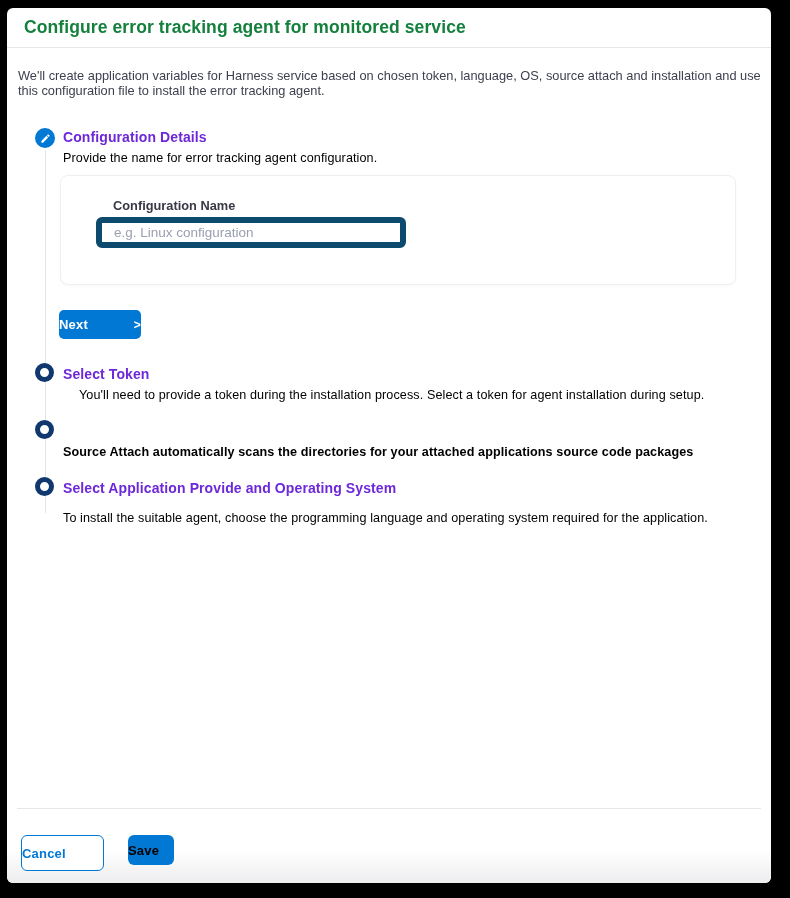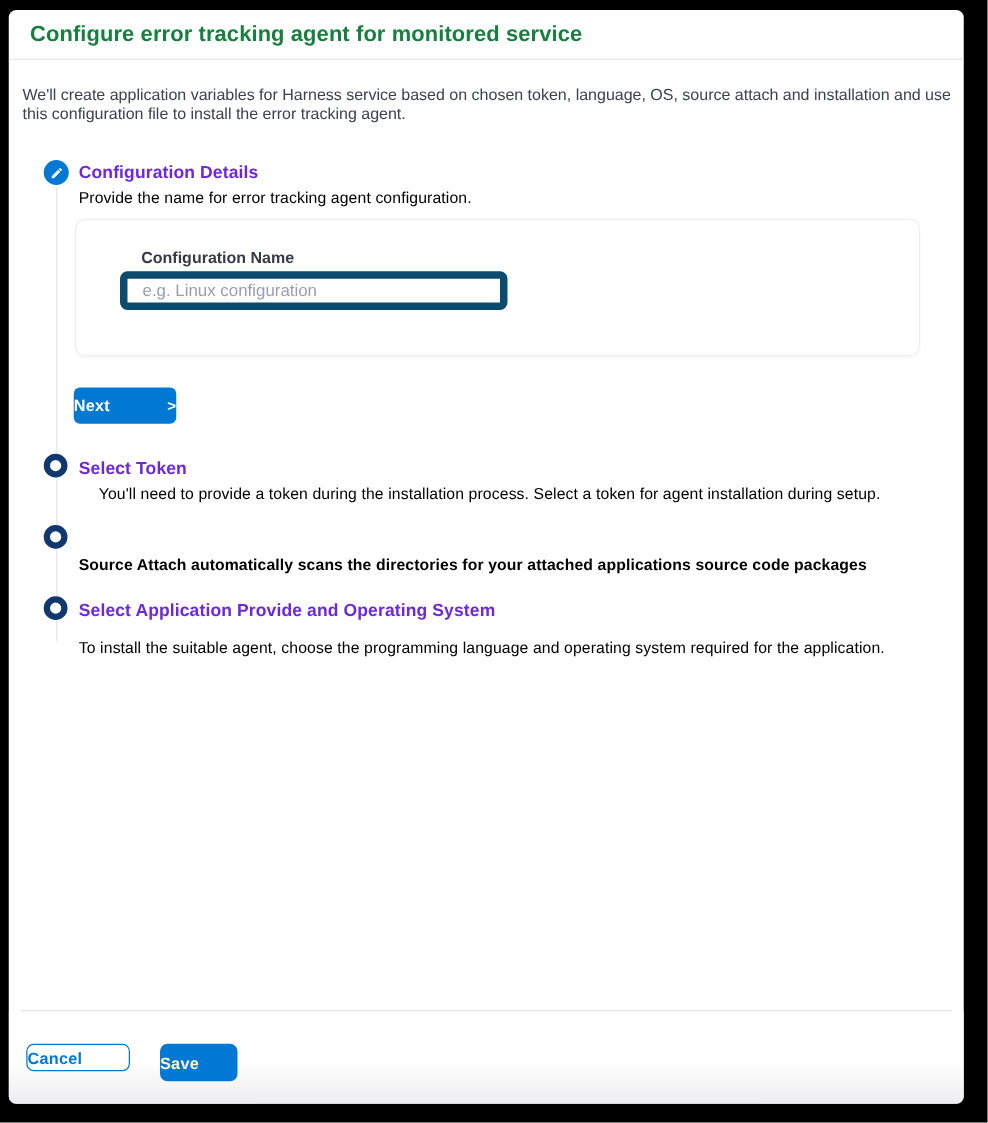--- a/index.html
+++ b/index.html
@@ -152,33 +152,33 @@
     height: 1px;
     background: #e6e6ea;
   }
   .footer-bg {
     position: absolute;
     left: 0; right: 0; top: 801px; bottom: 0;
     background: linear-gradient(#ffffff 55%, #ededef 100%);
   }
   .btn-cancel {
     left: 14px; top: 827px;
-    width: 83px; height: 22px;
+    width: 83px; height: 36px;
     background: #ffffff;
     border: 1px solid #0278d5;
     border-radius: 6px;
     color: #0278d5;
   }
   .btn-save {
     left: 121px; top: 827px;
-    width: 62px; height: 30px;
+    width: 46px; height: 30px;
     background: #0278d5;
     border: none;
     border-radius: 6px;
-    color: #fef9c3;
+    color: #000000;
   }
 </style>
 </head>
 <body>
 
 <div class="dialog">
 
   <h1 class="dialog-title">Configure error tracking agent for monitored service</h1>
   <div class="header-divider"></div>
 

